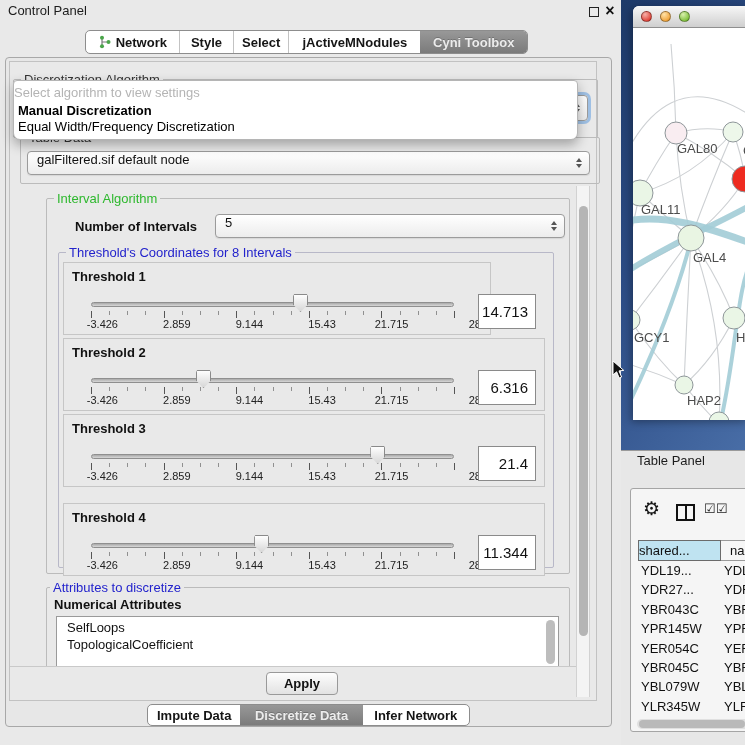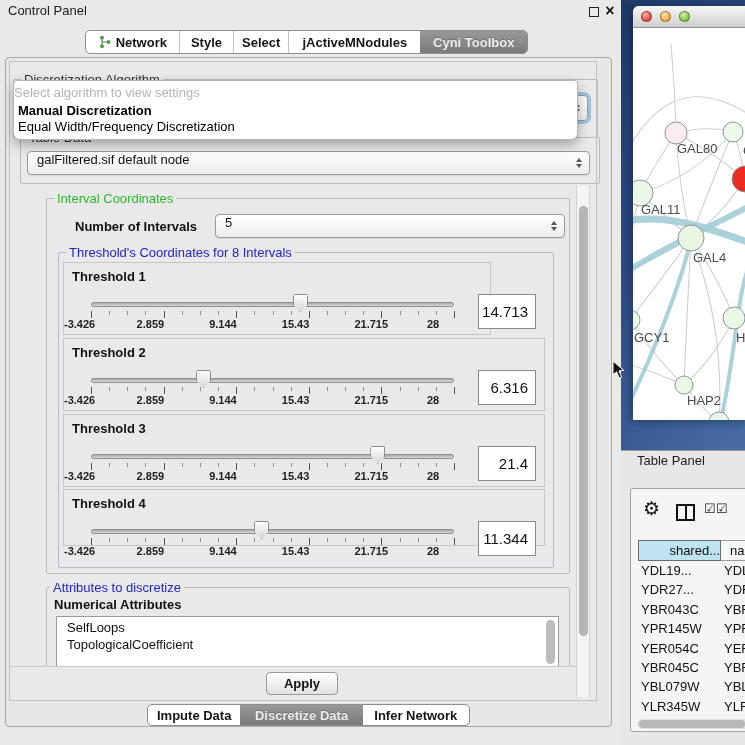--- a/index.html
+++ b/index.html
@@ -31,21 +31,21 @@
   .popup .phead{position:absolute;left:0;top:4px;width:100%;font-size:13px;color:#b4b4b4}
   .popup .popt{position:absolute;left:4px;font-size:13px;color:#000;white-space:nowrap}
   .scrollview{position:absolute;left:10px;top:185px;width:566px;height:481px;overflow:hidden;border-bottom:1px solid #c9c9c9}
   .bold-lab{position:absolute;font-size:13px;font-weight:bold;color:#111;white-space:nowrap}
   .thr-row{position:absolute;border:1px solid #c6c6c6;background:#e9e9e9;box-sizing:border-box}
   .thr-label{position:absolute;left:8px;top:6px;font-size:13px;font-weight:bold;color:#111}
   .sl-track{position:absolute;height:5px;border-radius:3px;background:linear-gradient(#a9a9a9,#d8d8d8);border:1px solid #8f8f8f;box-sizing:border-box}
   .sl-thumb{position:absolute;width:15px;height:18px;background:linear-gradient(#fefefe,#d7d7d7);border:1px solid #8a8a8a;clip-path:polygon(8% 0,92% 0,100% 12%,100% 58%,50% 100%,0 58%,0 12%);box-sizing:border-box}
   .tick{position:absolute;width:1px;height:4px;background:#909090}
   .tickM{position:absolute;width:1px;height:7px;background:#555}
-  .tick-lab{position:absolute;width:54px;text-align:left;font-size:11px;font-weight:bold;color:#222}
+  .tick-lab{position:absolute;width:54px;text-align:right;font-size:11px;font-weight:normal;color:#222}
   .val-box{position:absolute;width:58px;height:35px;background:#fff;border:1px solid #8a8a8a;font-size:15px;line-height:33px;text-align:right;padding-right:7px;box-sizing:border-box;color:#111}
   .attr-list{position:absolute;background:#fff;border:1px solid #9a9a9a;overflow:hidden;box-sizing:border-box}
   .attr-item{height:17.4px;line-height:17.4px;padding-left:10px;font-size:13px;color:#111;white-space:nowrap}
   .lscroll-thumb{position:absolute;right:3px;top:3px;width:9px;height:44px;border-radius:5px;background:#bdbdbd}
   .vscroll{position:absolute;left:576px;top:186px;width:14px;height:511px;background:#f4f4f4;border-left:1px solid #d2d2d2;border-right:1px solid #d2d2d2;box-sizing:border-box}
   .vthumb{position:absolute;left:2px;top:20px;width:9px;height:430px;border-radius:5px;background:#b5b5b5}
   .btn{position:absolute;background:linear-gradient(#fdfdfd,#e2e2e2);border:1px solid #999;border-radius:4px;font-size:13px;font-weight:bold;text-align:center;color:#111;box-sizing:border-box}
   
   #net-region{position:absolute;left:621px;top:0;width:124px;height:450px;background:linear-gradient(125deg,#1e3a69 0%,#2c4c85 45%,#486da6 100%)}
   .net-window{position:absolute;left:12px;top:6px;width:115px;height:414px;background:#fff;border-radius:6px 0 0 0;overflow:hidden;box-shadow:-2px 2px 8px rgba(0,0,0,.35)}
@@ -54,21 +54,21 @@
   .tl-red{left:8px;background:radial-gradient(circle at 35% 28%,#f6b1a9,#e0443a 75%)}
   .tl-yel{left:27px;background:radial-gradient(circle at 35% 28%,#ffe2a8,#f0a33a 75%)}
   .tl-grn{left:46px;background:radial-gradient(circle at 35% 28%,#d8f0ad,#7fc13d 75%)}
   #table-region{position:absolute;left:621px;top:450px;width:124px;height:295px;background:#e7e7e7;border-top:1px solid #9a9a9a;box-sizing:border-box}
   #table-region .tp-title{position:absolute;left:16px;top:2px;font-size:13px;color:#1c1c1c}
   .tp-panel{position:absolute;left:9px;top:37px;width:130px;height:244px;background:#f5f5f5;border:1px solid #a5a5a5;border-radius:3px;overflow:hidden;box-sizing:border-box}
   .gear{position:absolute;left:12px;top:9px;font-size:19px;color:#141414;line-height:22px}
   .split-ico{position:absolute;left:45px;top:15px;width:15px;height:13px;border:2px solid #111;box-sizing:content-box}
   .split-ico::after{content:"";position:absolute;left:6.5px;top:0;width:2px;height:13px;background:#111}
   .chk{position:absolute;top:12px;font-size:13px;color:#222}
-  .th1{position:absolute;left:7px;top:51px;width:83px;height:21px;background:#bfe3f1;border:1px solid #6b6b6b;font-size:13px;text-align:right;line-height:19px;box-sizing:border-box;color:#111}
+  .th1{position:absolute;left:7px;top:51px;width:83px;height:21px;background:#bfe3f1;border:1px solid #6b6b6b;font-size:13px;text-align:left;line-height:19px;box-sizing:border-box;color:#111}
   .th2{position:absolute;left:90px;top:51px;width:110px;height:21px;background:#f6f6f6;border-top:1px solid #9a9a9a;border-bottom:1px solid #9a9a9a;font-size:13px;line-height:19px;padding-left:9px;box-sizing:border-box;color:#111}
   .t-rows{position:absolute;left:7px;top:72px;width:145px;height:157px;overflow:hidden}
   .t-row{position:absolute;left:0;width:100%;height:19.4px;font-size:13px;color:#111}
   .t-c1{position:absolute;left:3px;line-height:19.4px;white-space:nowrap}
   .t-c2{position:absolute;left:86px;line-height:19.4px;white-space:nowrap}
   .hscroll{position:absolute;left:6px;top:230px;width:118px;height:10px;background:#e0e0e0;border-radius:5px}
   .hthumb{position:absolute;left:2px;top:1px;width:106px;height:8px;border-radius:4px;background:#b9b9b9}
   #cursor{position:absolute;left:612px;top:360px;z-index:60}
   svg text{font-family:"Liberation Sans",sans-serif}
 </style>
@@ -133,21 +133,21 @@
     </div>
 
     <div class="popup">
       <div class="phead">Select algorithm to view settings</div>
       <div class="popt" style="top:22px;font-weight:bold">Manual Discretization</div>
       <div class="popt" style="top:38px">Equal Width/Frequency Discretization</div>
     </div>
 
     <div class="scrollview">
       <div class="group" style="left:36px;top:13px;width:522px;height:374px"></div>
-      <span class="gtitle c-green" style="left:44px;top:6px">Interval Coordinates</span>
+      <span class="gtitle c-green" style="left:44px;top:6px">Interval Algorithm</span>
       <span class="bold-lab" style="left:65px;top:34px">Number of Intervals</span>
       <div class="combo" style="left:205px;top:29px;width:350px;height:24px">
         <span class="ctext">5</span>
         <div class="arrows">
             <div class="tri-up"></div>
             <div class="tri-dn"></div>
           </div>
       </div>
       <div class="group" style="left:48px;top:67px;width:494px;height:314px;border-color:#b8b8c8"></div>
       <span class="gtitle c-blue" style="left:56px;top:60px">Threshold's Coordinates for 8 Intervals</span>
@@ -252,21 +252,21 @@
           <div class="tick" style="left:371.8px;top:48px"></div>
           <div class="tickM" style="left:390.0px;top:48px"></div>
           <div class="tick-lab" style="left:0.0px;top:55px">-3.426</div>
           <div class="tick-lab" style="left:72.6px;top:55px">2.859</div>
           <div class="tick-lab" style="left:145.2px;top:55px">9.144</div>
           <div class="tick-lab" style="left:217.8px;top:55px">15.43</div>
           <div class="tick-lab" style="left:290.4px;top:55px">21.715</div>
           <div class="tick-lab" style="left:363.0px;top:55px">28</div>
           <div class="val-box" style="left:414px;top:31px">21.4</div>
         </div>
-        <div class="thr-row" style="left:53px;top:304px;width:482px;height:57px">
+        <div class="thr-row" style="left:53px;top:318px;width:482px;height:73px">
           <div class="thr-label">Threshold 4</div>
           <div class="sl-track" style="left:27px;top:39px;width:363px"></div>
           <div class="sl-thumb" style="left:190.1px;top:31px"></div>
           <div class="tickM" style="left:27.0px;top:48px"></div>
           <div class="tick" style="left:45.2px;top:48px"></div>
           <div class="tick" style="left:63.3px;top:48px"></div>
           <div class="tick" style="left:81.4px;top:48px"></div>
           <div class="tickM" style="left:99.6px;top:48px"></div>
           <div class="tick" style="left:117.8px;top:48px"></div>
           <div class="tick" style="left:135.9px;top:48px"></div>

